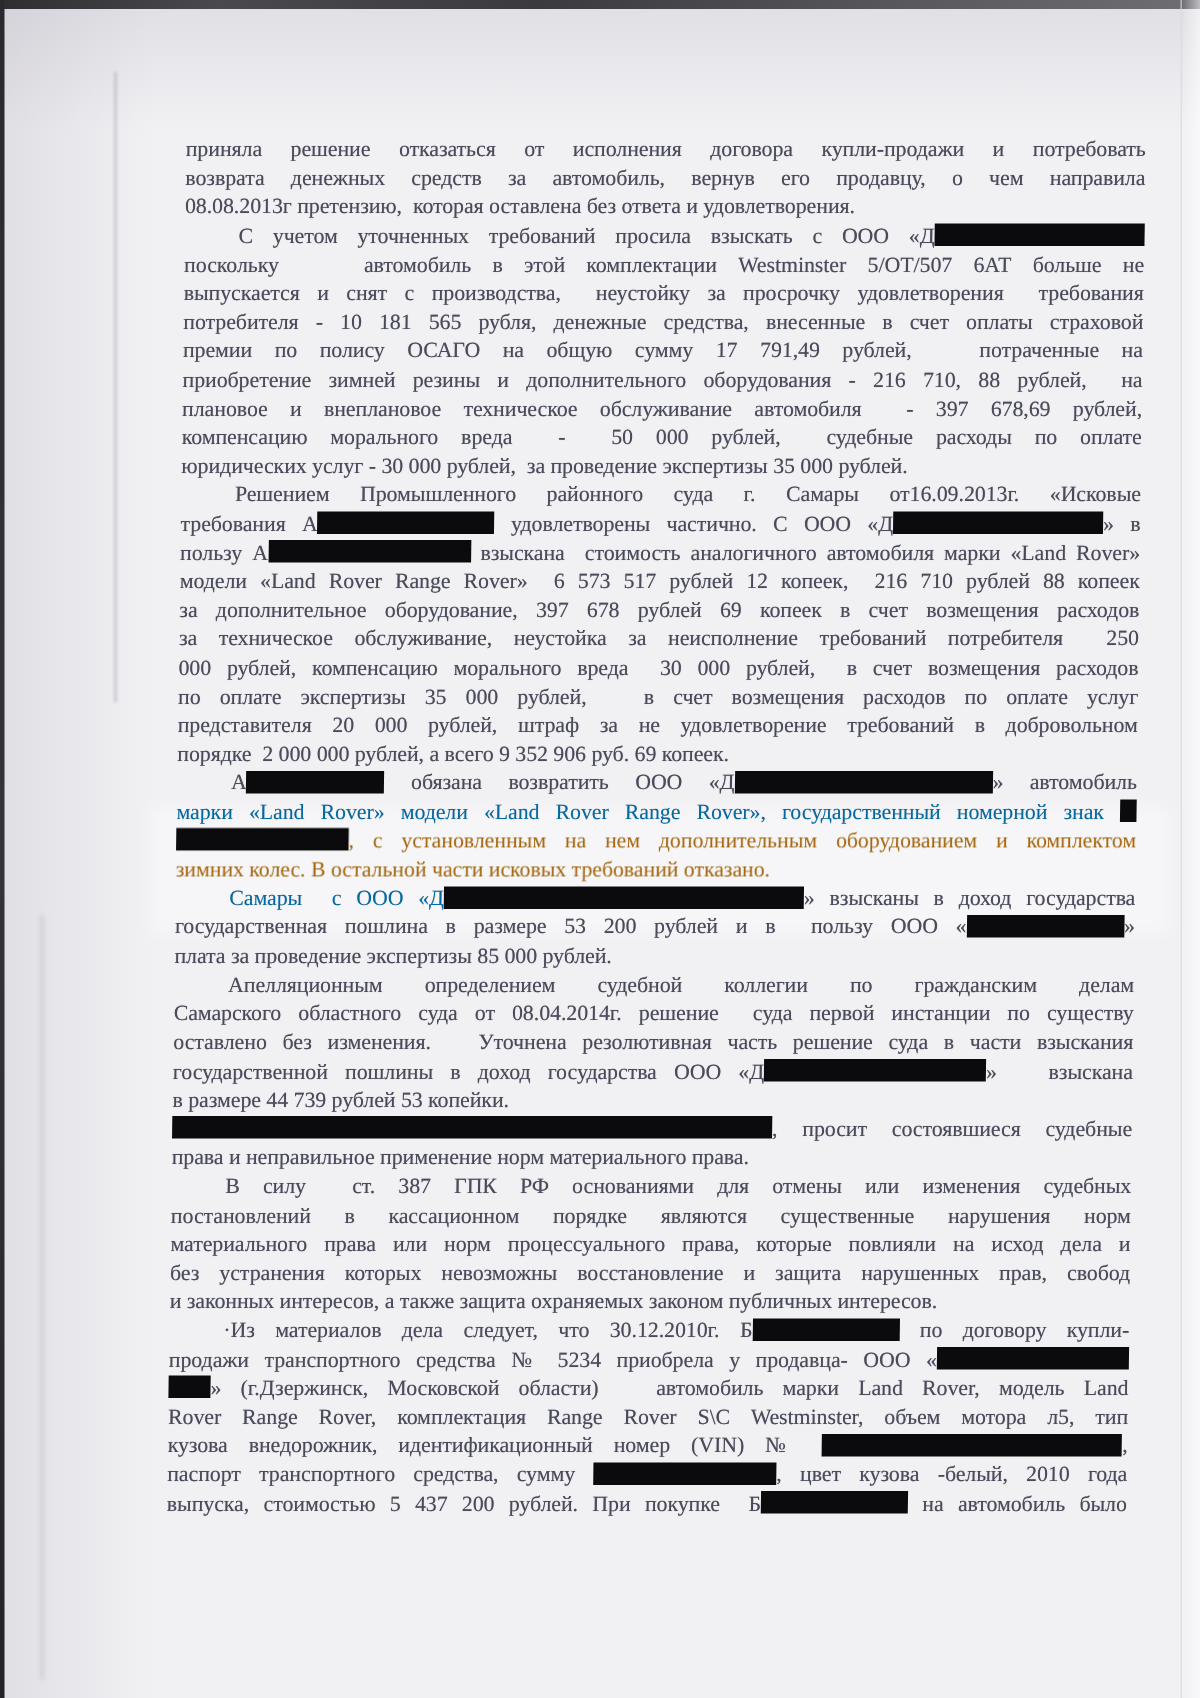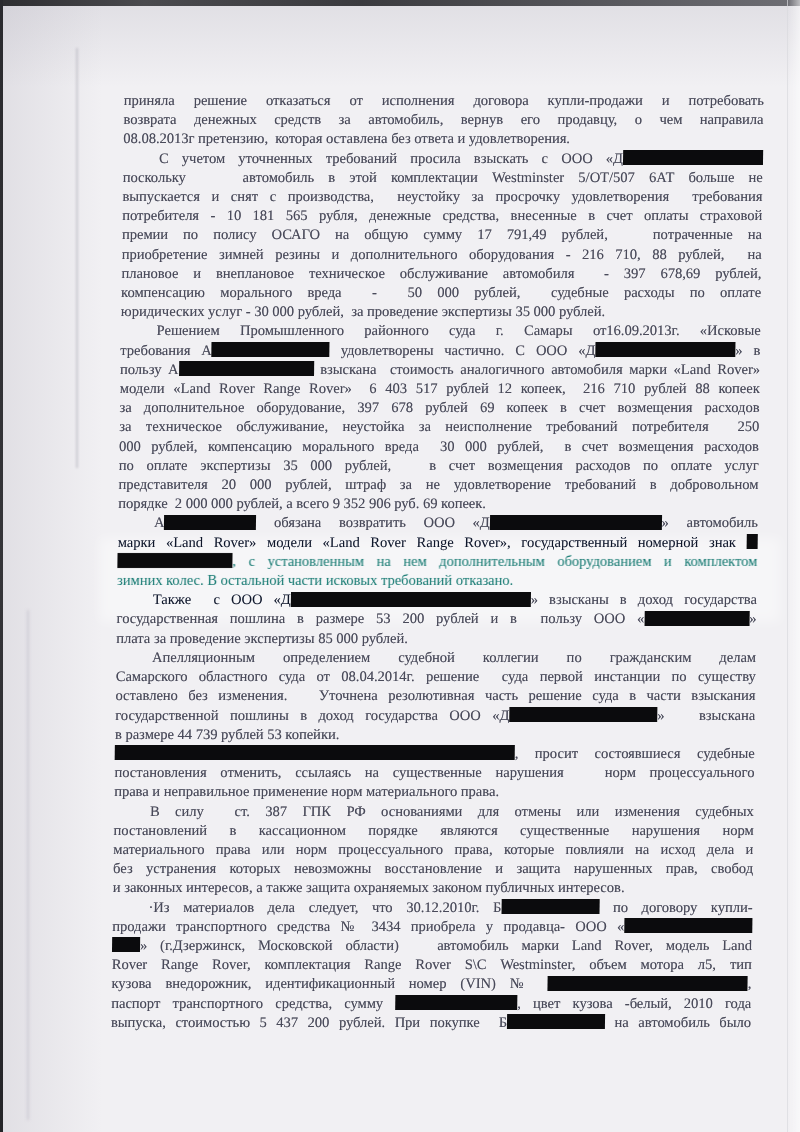--- a/index.html
+++ b/index.html
@@ -31,22 +31,22 @@
   
   .page-text{
     position:absolute;left:124px;top:91px;width:640px;
     transform:skewX(-0.8deg);transform-origin:0 0;
     font-size:14.5px;line-height:19.2px;color:#494a5a;
     text-shadow:0 0 0.5px rgba(73,74,90,0.55);
   }
   .line{text-align:justify;text-align-last:justify;white-space:pre-wrap;min-height:19.2px;}
   .line.last{text-align-last:left;}
   .line.ind{text-indent:36px;}
-  .f1{color:#0f172a;text-shadow:0 0 0.6px rgba(130,137,162,0.5);}
-  .f2{color:#0f766e;filter:blur(0.35px);text-shadow:none;}
+  .f1{color:#0369a1;text-shadow:0 0 0.6px rgba(130,137,162,0.5);}
+  .f2{color:#a16207;filter:blur(0.35px);text-shadow:none;}
   .redact{display:inline-block;background:#0b0b0d;height:15px;vertical-align:-2.5px;}
 </style>
 </head>
 <body>
 
 <div class="wash-top"></div>
 <div class="wash-left"></div>
 <div class="fade-band"></div>
 <div class="crease-upper"></div>
 <div class="crease-lower"></div>
@@ -63,47 +63,46 @@
     <div class="line"><span>выпускается и снят с производства,  неустойку за просрочку удовлетворения  требования</span></div>
     <div class="line"><span>потребителя - 10 181 565 рубля, денежные средства, внесенные в счет оплаты страховой</span></div>
     <div class="line"><span>премии по полису ОСАГО на общую сумму 17 791,49 рублей,   потраченные на</span></div>
     <div class="line"><span>приобретение зимней резины и дополнительного оборудования - 216 710, 88 рублей,  на</span></div>
     <div class="line"><span>плановое и внеплановое техническое обслуживание автомобиля  - 397 678,69 рублей,</span></div>
     <div class="line"><span>компенсацию морального вреда  -  50 000 рублей,  судебные расходы по оплате</span></div>
     <div class="line last"><span>юридических услуг - 30 000 рублей,  за проведение экспертизы 35 000 рублей.</span></div>
     <div class="line ind"><span>Решением Промышленного районного суда г. Самары от16.09.2013г. «Исковые</span></div>
     <div class="line"><span>требования А</span><span class="redact" style="width: 118px;"></span><span> удовлетворены частично. С ООО «Д</span><span class="redact" style="width: 140px;"></span><span>» в</span></div>
     <div class="line"><span>пользу А</span><span class="redact" style="width: 135px;"></span><span> взыскана  стоимость аналогичного автомобиля марки «Land Rover»</span></div>
-    <div class="line"><span>модели «Land Rover Range Rover»  6 403 517 рублей 12 копеек,  216 710 рублей 88 копеек</span></div>
+    <div class="line"><span>модели «Land Rover Range Rover»  6 573 517 рублей 12 копеек,  216 710 рублей 88 копеек</span></div>
     <div class="line"><span>за дополнительное оборудование, 397 678 рублей 69 копеек в счет возмещения расходов</span></div>
     <div class="line"><span>за техническое обслуживание, неустойка за неисполнение требований потребителя  250</span></div>
     <div class="line"><span>000 рублей, компенсацию морального вреда  30 000 рублей,  в счет возмещения расходов</span></div>
     <div class="line"><span>по оплате экспертизы 35 000 рублей,   в счет возмещения расходов по оплате услуг</span></div>
     <div class="line"><span>представителя 20 000 рублей, штраф за не удовлетворение требований в добровольном</span></div>
     <div class="line last"><span>порядке  2 000 000 рублей, а всего 9 352 906 руб. 69 копеек.</span></div>
     <div class="line ind"><span>А</span><span class="redact" style="width: 92px;"></span><span> обязана возвратить ООО «Д</span><span class="redact" style="width: 172px;"></span><span>» автомобиль</span></div>
     <div class="line f1"><span>марки «Land Rover» модели «Land Rover Range Rover», государственный номерной знак </span><span class="redact" style="width: 11px;"></span></div>
     <div class="line f2"><span class="redact" style="width: 115px;"></span><span>, с установленным на нем дополнительным оборудованием и комплектом</span></div>
     <div class="line last f2"><span>зимних колес. В остальной части исковых требований отказано.</span></div>
-    <div class="line ind"><span class="f1">Также  с ООО «Д</span><span class="redact" style="width: 240px;"></span><span>» взысканы в доход государства</span></div>
+    <div class="line ind"><span class="f1">Самары  с ООО «Д</span><span class="redact" style="width: 240px;"></span><span>» взысканы в доход государства</span></div>
     <div class="line"><span>государственная пошлина в размере 53 200 рублей и в  пользу ООО «</span><span class="redact" style="width: 105px;"></span><span>»</span></div>
     <div class="line last"><span>плата за проведение экспертизы 85 000 рублей.</span></div>
     <div class="line ind"><span>Апелляционным  определением  судебной  коллегии  по  гражданским  делам</span></div>
     <div class="line"><span>Самарского областного суда от 08.04.2014г. решение  суда первой инстанции по существу</span></div>
     <div class="line"><span>оставлено без изменения.   Уточнена резолютивная часть решение суда в части взыскания</span></div>
     <div class="line"><span>государственной пошлины в доход государства ООО «Д</span><span class="redact" style="width: 148px;"></span><span>»   взыскана</span></div>
     <div class="line last"><span>в размере 44 739 рублей 53 копейки.</span></div>
     <div class="line"><span class="redact" style="width: 400px;"></span><span>, просит состоявшиеся судебные</span></div>
-    <div class="line"><span>постановления отменить, ссылаясь на существенные нарушения   норм процессуального</span></div>
     <div class="line last"><span>права и неправильное применение норм материального права.</span></div>
     <div class="line ind"><span>В силу  ст. 387 ГПК РФ основаниями для отмены или изменения судебных</span></div>
     <div class="line"><span>постановлений в кассационном порядке являются существенные нарушения норм</span></div>
     <div class="line"><span>материального права или норм процессуального права, которые повлияли на исход дела и</span></div>
     <div class="line"><span>без устранения которых невозможны восстановление и защита нарушенных прав, свобод</span></div>
     <div class="line last"><span>и законных интересов, а также защита охраняемых законом публичных интересов.</span></div>
     <div class="line ind"><span>·Из материалов дела следует, что 30.12.2010г. Б</span><span class="redact" style="width: 98px;"></span><span> по договору купли-</span></div>
-    <div class="line"><span>продажи транспортного средства № 3434 приобрела у продавца- ООО «</span><span class="redact" style="width: 128px;"></span></div>
+    <div class="line"><span>продажи транспортного средства № 5234 приобрела у продавца- ООО «</span><span class="redact" style="width: 128px;"></span></div>
     <div class="line"><span class="redact" style="width: 28px;"></span><span>» (г.Дзержинск, Московской области)   автомобиль марки Land Rover, модель Land</span></div>
     <div class="line"><span>Rover Range Rover, комплектация Range Rover S\C Westminster, объем мотора л5, тип</span></div>
     <div class="line"><span>кузова внедорожник, идентификационный номер (VIN) № </span><span class="redact" style="width: 200px;"></span><span>,</span></div>
     <div class="line"><span>паспорт транспортного средства, сумму </span><span class="redact" style="width: 122px;"></span><span>, цвет кузова -белый, 2010 года</span></div>
     <div class="line"><span>выпуска, стоимостью 5 437 200 рублей. При покупке  Б</span><span class="redact" style="width: 98px;"></span><span> на автомобиль было</span></div>
   </div>
 
 </body></html>

